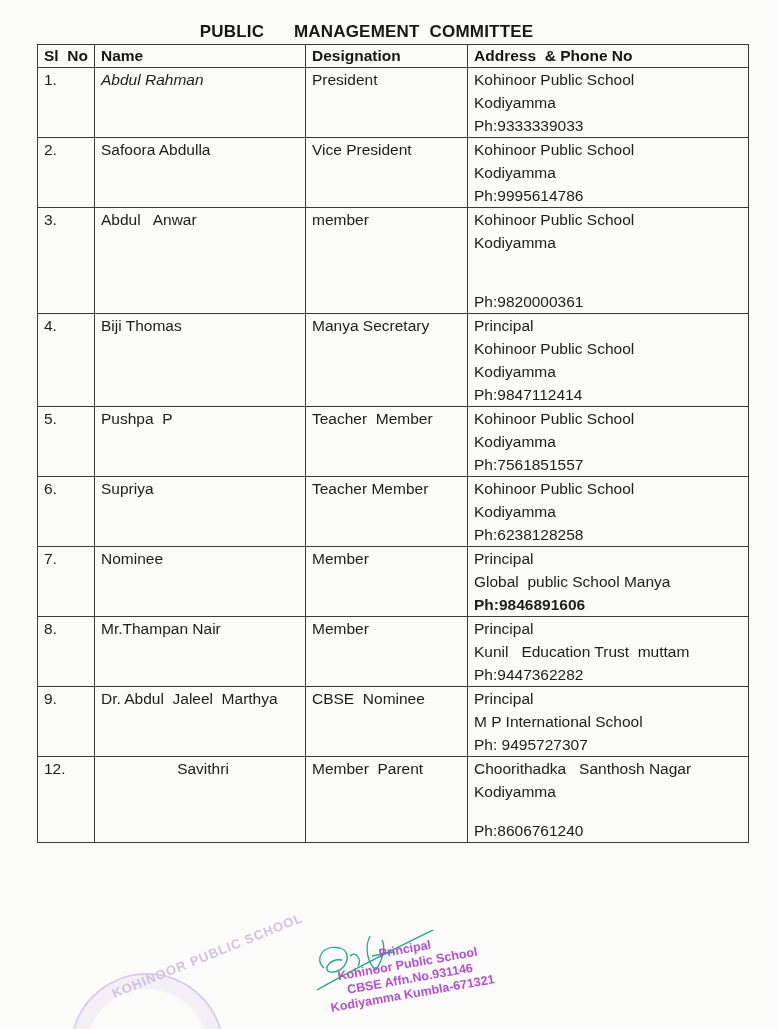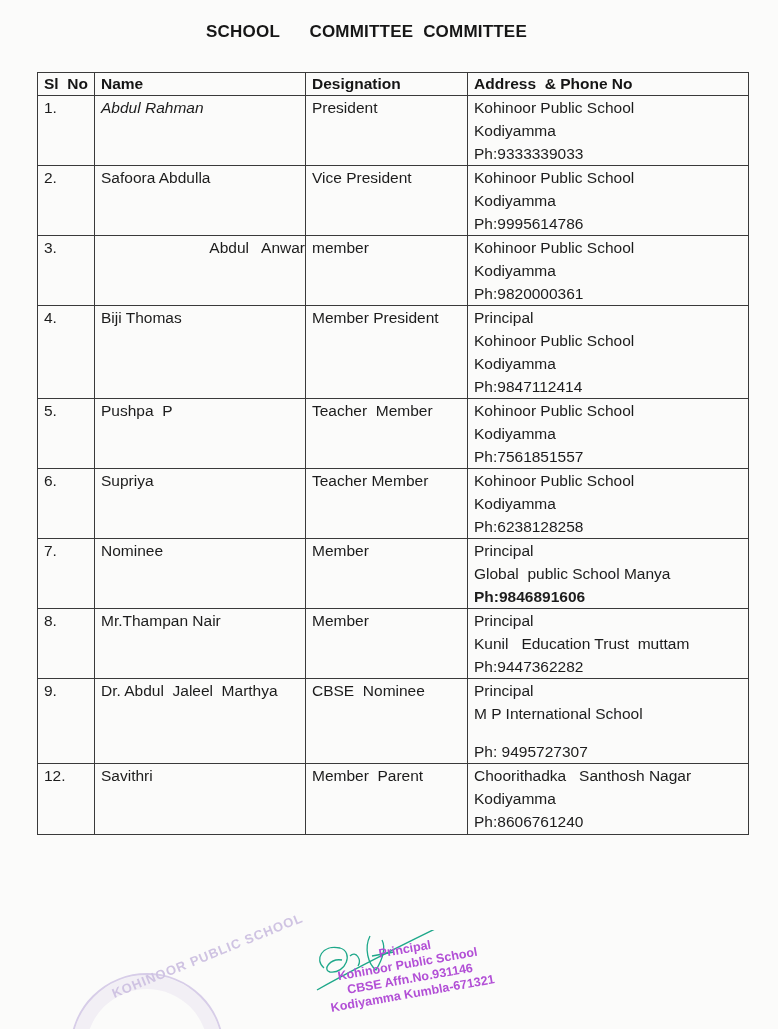--- a/index.html
+++ b/index.html
@@ -11,21 +11,21 @@
       position: relative;
     }
     .title {
       position: absolute; left: 0; width: 733px; top: 22px;
       text-align: center;
       font-size: 17px; font-weight: bold; letter-spacing: 0.2px;
       word-spacing: 5px;
       color: #161616;
     }
     table.committee {
-      position: absolute; left: 37px; top: 72px;
+      position: absolute; left: 37px; top: 44px;
       border-collapse: collapse;
       table-layout: fixed;
       width: 711px;
     }
     table.committee col.c1 { width: 57px; }
     table.committee col.c2 { width: 211px; }
     table.committee col.c3 { width: 162px; }
     table.committee col.c4 { width: 281px; }
     table.committee th, table.committee td {
       border: 1.3px solid #3a3a3a;
@@ -66,21 +66,21 @@
       text-align: center;
       width: 180px;
     }
     .signature {
       position: absolute; left: 312px; top: -8px;
     }
   </style>
 </head>
 <body>
 
-<div class="title" style="white-space: pre;">SCHOOL   COMMITTEE COMMITTEE</div>
+<div class="title" style="white-space: pre;">PUBLIC   MANAGEMENT COMMITTEE</div>
 
 <table class="committee">
   <colgroup>
       <col class="c1">
       <col class="c2">
       <col class="c3">
       <col class="c4">
     </colgroup>
   <thead>
     <tr>
@@ -106,32 +106,32 @@
         <td style="white-space: pre;">Safoora Abdulla</td>
         <td style="white-space: pre;">Vice President</td>
         <td>
           <span class="addr-line" style="white-space: pre;">Kohinoor Public School</span>
           <span class="addr-line" style="white-space: pre;">Kodiyamma</span>
           <span class="addr-line" style="white-space: pre;">Ph:9995614786</span>
         </td>
       </tr>
       <tr style="height: 69px;">
         <td style="white-space: pre;">3.</td>
-        <td style="white-space: pre; text-align: right;">Abdul   Anwar</td>
+        <td style="white-space: pre;">Abdul   Anwar</td>
         <td style="white-space: pre;">member</td>
         <td>
           <span class="addr-line" style="white-space: pre;">Kohinoor Public School</span>
           <span class="addr-line" style="white-space: pre;">Kodiyamma</span>
-          <span class="addr-line" style="white-space: pre;">Ph:9820000361</span>
+          <span class="addr-line" style="white-space: pre; margin-top: 36px;">Ph:9820000361</span>
         </td>
       </tr>
       <tr style="height: 92px;">
         <td style="white-space: pre;">4.</td>
         <td style="white-space: pre;">Biji Thomas</td>
-        <td style="white-space: pre;">Member President</td>
+        <td style="white-space: pre;">Manya Secretary</td>
         <td>
           <span class="addr-line" style="white-space: pre;">Principal</span>
           <span class="addr-line" style="white-space: pre;">Kohinoor Public School</span>
           <span class="addr-line" style="white-space: pre;">Kodiyamma</span>
           <span class="addr-line" style="white-space: pre;">Ph:9847112414</span>
         </td>
       </tr>
       <tr style="height: 69px;">
         <td style="white-space: pre;">5.</td>
         <td style="white-space: pre;">Pushpa  P</td>
@@ -172,31 +172,31 @@
           <span class="addr-line" style="white-space: pre;">Ph:9447362282</span>
         </td>
       </tr>
       <tr style="height: 69px;">
         <td style="white-space: pre;">9.</td>
         <td style="white-space: pre;">Dr. Abdul  Jaleel  Marthya</td>
         <td style="white-space: pre;">CBSE  Nominee</td>
         <td>
           <span class="addr-line" style="white-space: pre;">Principal</span>
           <span class="addr-line" style="white-space: pre;">M P International School</span>
-          <span class="addr-line" style="white-space: pre; margin-top: 15px;">Ph: 9495727307</span>
+          <span class="addr-line" style="white-space: pre;">Ph: 9495727307</span>
         </td>
       </tr>
       <tr style="height: 71px;">
         <td style="white-space: pre;">12.</td>
-        <td style="white-space: pre;">Savithri</td>
+        <td style="white-space: pre; text-align: center;">Savithri</td>
         <td style="white-space: pre;">Member  Parent</td>
         <td>
           <span class="addr-line" style="white-space: pre;">Choorithadka   Santhosh Nagar</span>
           <span class="addr-line" style="white-space: pre;">Kodiyamma</span>
-          <span class="addr-line" style="white-space: pre;">Ph:8606761240</span>
+          <span class="addr-line" style="white-space: pre; margin-top: 16px;">Ph:8606761240</span>
         </td>
       </tr>
     </tbody>
 </table>
 
 <div class="stamp-area">
   <div class="seal"></div>
   <div class="seal-text">KOHINOOR PUBLIC SCHOOL</div>
   <svg class="signature" width="130" height="70" viewBox="0 0 130 70">
     <path d="M5 60 C 40 40, 80 20, 125 -2" stroke="#1ea88a" stroke-width="1.4" fill="none"></path>

